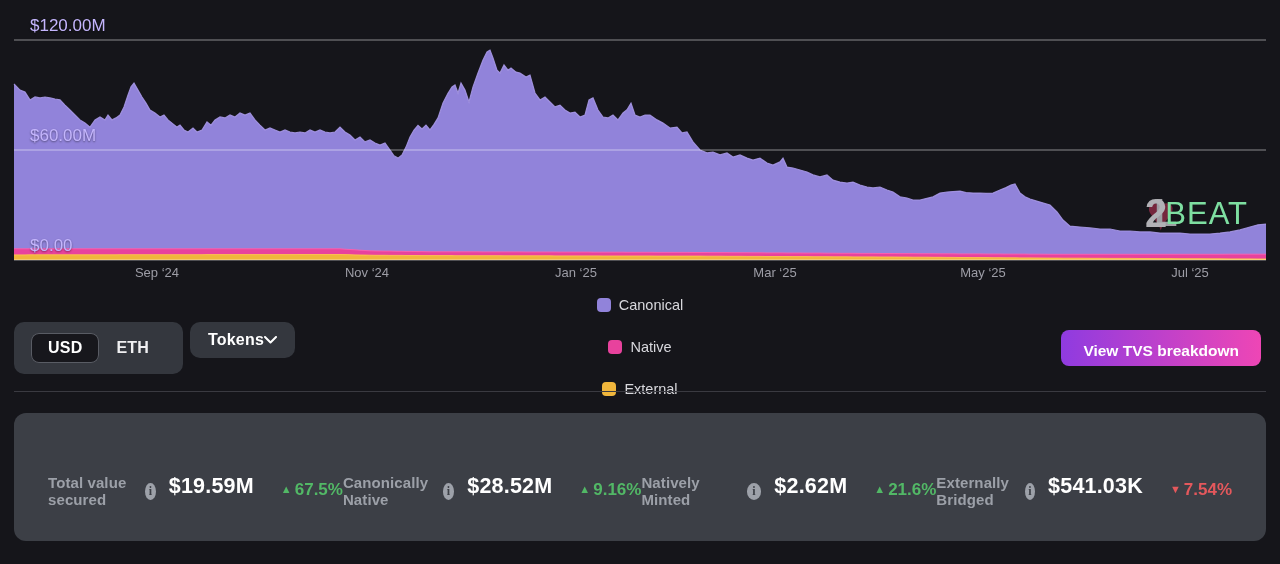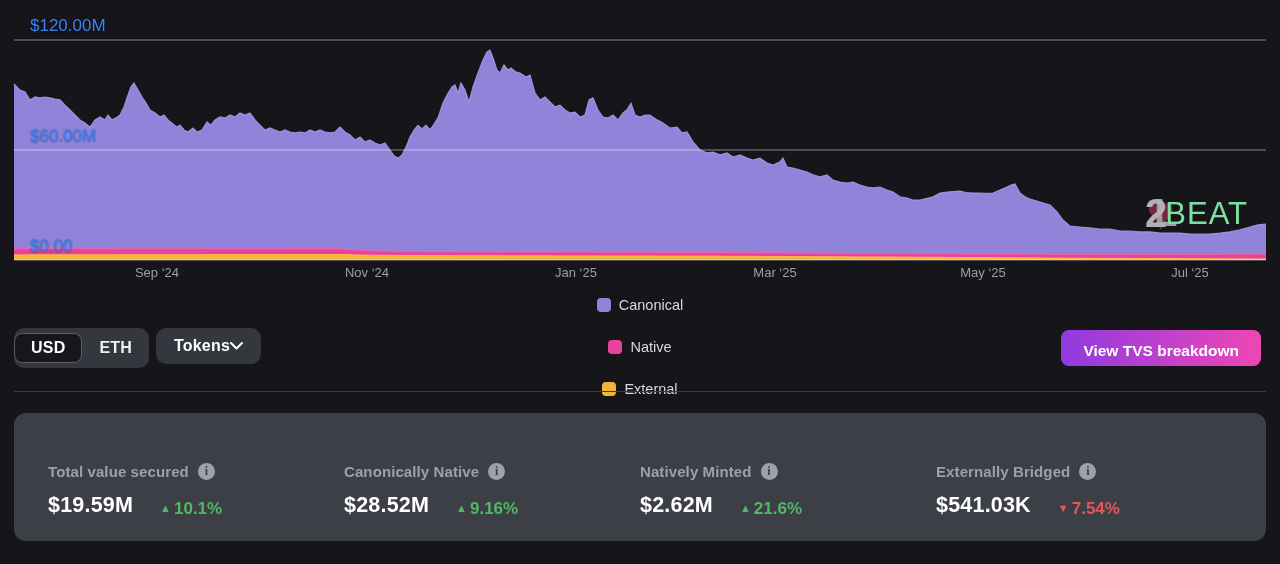--- a/index.html
+++ b/index.html
@@ -6,21 +6,21 @@
   html,body { width:1280px; height:564px; overflow:hidden; }
   body {
     background:#15151a;
     font-family:"Liberation Sans", sans-serif;
     position:relative;
     color:#fff;
   }
   .chart-wrap { position:absolute; top:0; left:0; width:1280px; height:284px; }
   #chart { position:absolute; top:0; left:0; }
   .ylabel {
-    position:absolute; left:30px; font-size:17px; font-weight:400; color:#3b82f6;
+    position:absolute; left:30px; font-size:17px; font-weight:400; color:#c4b5fd;
     text-shadow:0 1px 2px rgba(0,0,0,.45); height:20px; line-height:20px;
   }
   .xlabel {
     position:absolute; top:265px; transform:translateX(-50%);
     font-size:13px; color:#9d9da6; white-space:nowrap;
   }
   .legend {
     position:absolute; top:297px; left:0; width:100%;
     display:flex; justify-content:center; align-items:center; gap:26px;flex-direction:column;
   }
@@ -28,21 +28,21 @@
   .legend-swatch { width:14px; height:14px; border-radius:4px; }
   .legend-label { font-size:14.5px; color:#d8d8dd; font-weight:500; }
 
   .controls {
     position:absolute; top:330px; left:14px; right:19px; height:36px;
     display:flex; justify-content:space-between; align-items:center;
   }
   .controls-left { display:flex; gap:7px; }
   .seg-toggle {
     display:flex; align-items:center; background:#34373e; border-radius:10px;
-    padding:0; height:40px;
+    padding:17px; height:52px;
   }
   .seg-btn {
     border:none; background:transparent; color:#f0f0f2; font-family:inherit;
     font-size:16px; font-weight:700; padding:0 17px; height:30px; border-radius:8px;
     cursor:pointer; letter-spacing:.2px;
   }
   .seg-btn.selected { background:#17171c; box-shadow:0 0 0 1px #595c64 inset; color:#ffffff; }
   .tokens-btn {
     display:flex; align-items:center; background:#34373e; border:none;
     border-radius:10px; height:36px; padding:0 18px; color:#fff; font-family:inherit;
@@ -52,21 +52,21 @@
     border:none; border-radius:8px; height:36px; padding:12px 22px;
     color:#fff; font-family:inherit; font-size:15.5px; font-weight:700; cursor:pointer;
   }
   .divider { position:absolute; top:391px; left:14px; width:1252px; height:1px; background:#3a3a41; }
 
   .stats-panel {
     position:absolute; top:413px; left:14px; width:1252px; height:128px;
     background:#3c3f46; border-radius:12px;
     display:grid; grid-template-columns:repeat(4,1fr); padding:0 34px; align-items:center;
   }
-  .stat-card { display:flex; flex-direction:column; gap:13px;margin-top:28px; }
+  .stat-card { display:flex; gap:13px;margin-top:28px; }
   .stat-label-row { display:flex; align-items:center; gap:9px; }
   .stat-label { font-size:15px; font-weight:600; color:#9ca0a8; letter-spacing:.1px; }
   .info-icon {
     width:17px; height:17px; border-radius:50%; background:#9da1a9; color:#3c3f46;
     font-size:12px; font-weight:700; display:inline-flex; align-items:center;
     justify-content:center; font-family:"Liberation Serif", serif; cursor:pointer;
   }
   .stat-value-row { display:flex; align-items:baseline; gap:27px; }
   .stat-value { font-size:21.5px; font-weight:700; color:#ffffff; letter-spacing:.2px; }
   .stat-change { font-size:17px; font-weight:600; display:inline-flex; align-items:center; gap:3px; }
@@ -153,21 +153,21 @@
 <div class="stats-panel">
     <div class="stat-card">
       <div class="stat-label-row">
         <span class="stat-label">Total value secured</span>
         <span class="info-icon">i</span>
       </div>
       <div class="stat-value-row">
         <span class="stat-value">$19.59M</span>
         <span class="stat-change" style="color: rgb(82, 184, 102);">
           <span class="stat-arrow">▲</span>
-          <span>10.1%</span>
+          <span>67.5%</span>
         </span>
       </div>
     </div>
     <div class="stat-card">
       <div class="stat-label-row">
         <span class="stat-label">Canonically Native</span>
         <span class="info-icon">i</span>
       </div>
       <div class="stat-value-row">
         <span class="stat-value">$28.52M</span>

